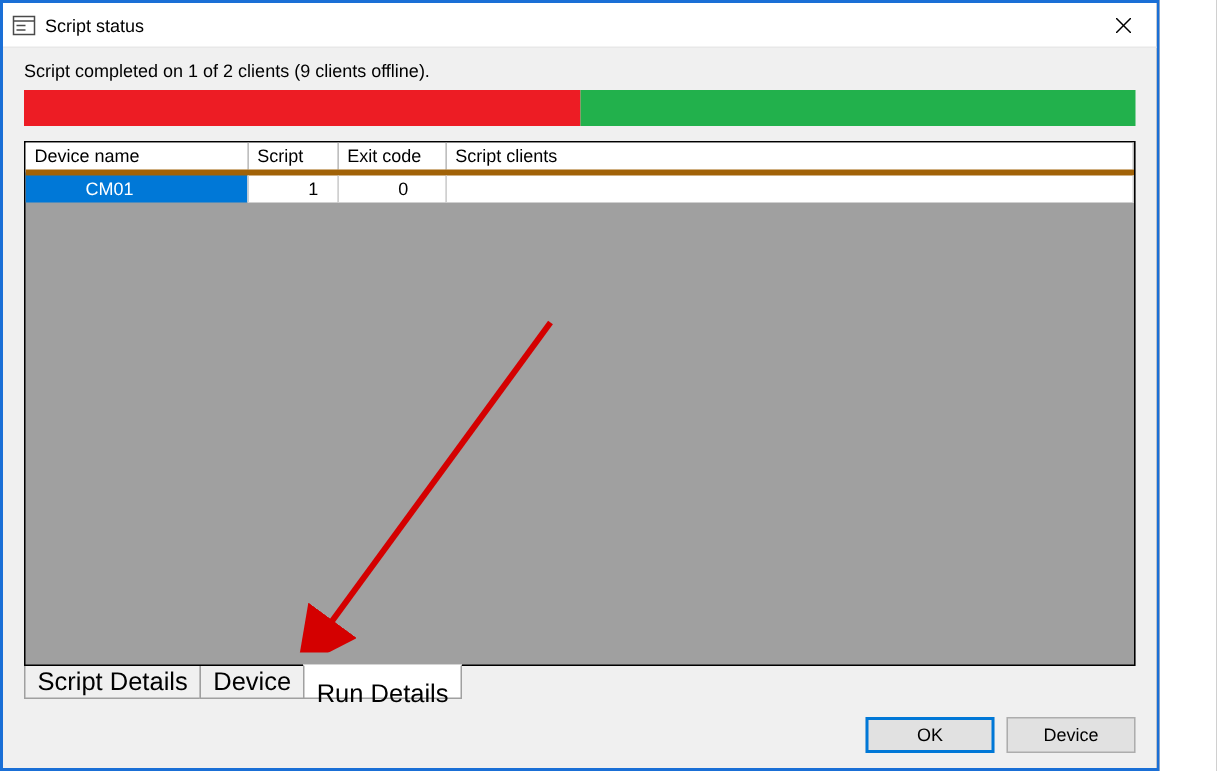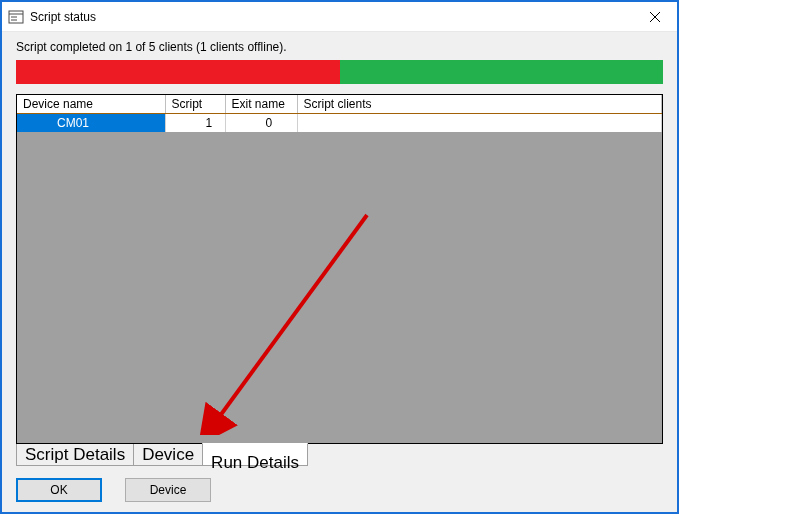--- a/index.html
+++ b/index.html
@@ -3,21 +3,21 @@
 <meta charset="utf-8">
 <style>
   * { box-sizing: border-box; }
   html, body { margin: 0; padding: 0; }
   body {
     font-family: "Segoe UI", Tahoma, sans-serif;
     font-size: 12px;
     background: #fff;
   }
   .window {
-    width: 679px;
+    width: 773px;
     height: 514px;
     border: 2px solid #1a6fd6;
     background: #fdba74;
     position: relative;
     display: flex;
     flex-direction: column;
   }
   .titlebar {
     height: 30px;
     background: #fff;
@@ -82,21 +82,21 @@
     border-collapse: collapse;
     background: #a0a0a0;
     table-layout: fixed;
   }
   table.grid th {
     background: #fff;
     font-weight: normal;
     text-align: left;
     padding: 2px 6px;
     border-right: 1px solid #bfbfbf;
-    border-bottom: 1px solid #a16207;
+    border-bottom: 4px solid #a16207;
     font-size: 12px;
     height: 18px;
   }
   table.grid td {
     padding: 2px 6px;
     border-right: 1px solid #d0d0d0;
     font-size: 12px;
     height: 18px;
     background: #fff;
   }
@@ -132,21 +132,22 @@
   .tab.active {
     background: #fff;
     border-top: 1px solid #fff;
     position: relative;
     top: -1px;
     padding-top: 19px;
   }
 
   .button-row {
     display: flex;
-    gap: 23px;
+    justify-content: flex-end;
+    gap: 8px;
     margin-top: 12px;
   }
   .btn {
     min-width: 86px;
     height: 24px;
     border: 1px solid #adadad;
     background: #e1e1e1;
     font-size: 12px;
     cursor: pointer;
     padding: 0 10px;
@@ -179,40 +180,40 @@
     <div class="close">
       <svg width="10" height="10" viewBox="0 0 10 10">
         <line x1="0" y1="0" x2="10" y2="10" stroke="currentColor" stroke-width="1"></line>
         <line x1="10" y1="0" x2="0" y2="10" stroke="currentColor" stroke-width="1"></line>
       </svg>
     </div>
   </div>
 
   <div class="content">
 
-    <div class="status-line">Script completed on 1 of 5 clients (1 clients offline).</div>
+    <div class="status-line">Script completed on 1 of 2 clients (9 clients offline).</div>
 
     <div class="progress">
       <div class="seg-red" style="width:50%"></div>
       <div class="seg-green" style="width:50%"></div>
     </div>
 
     <div class="grid-wrap" style="position:relative;">
       <table class="grid">
         <colgroup>
           <col class="col-device">
             <col class="col-status">
             <col class="col-exit">
             <col class="col-output">
         </colgroup>
         <thead>
           <tr>
             <th>Device name</th>
             <th>Script</th>
-            <th>Exit name</th>
+            <th>Exit code</th>
             <th>Script clients</th>
           </tr>
         </thead>
         <tbody>
           <tr class="selected">
             <td>CM01</td>
             <td>1</td>
             <td>0</td>
             <td></td>
           </tr>

